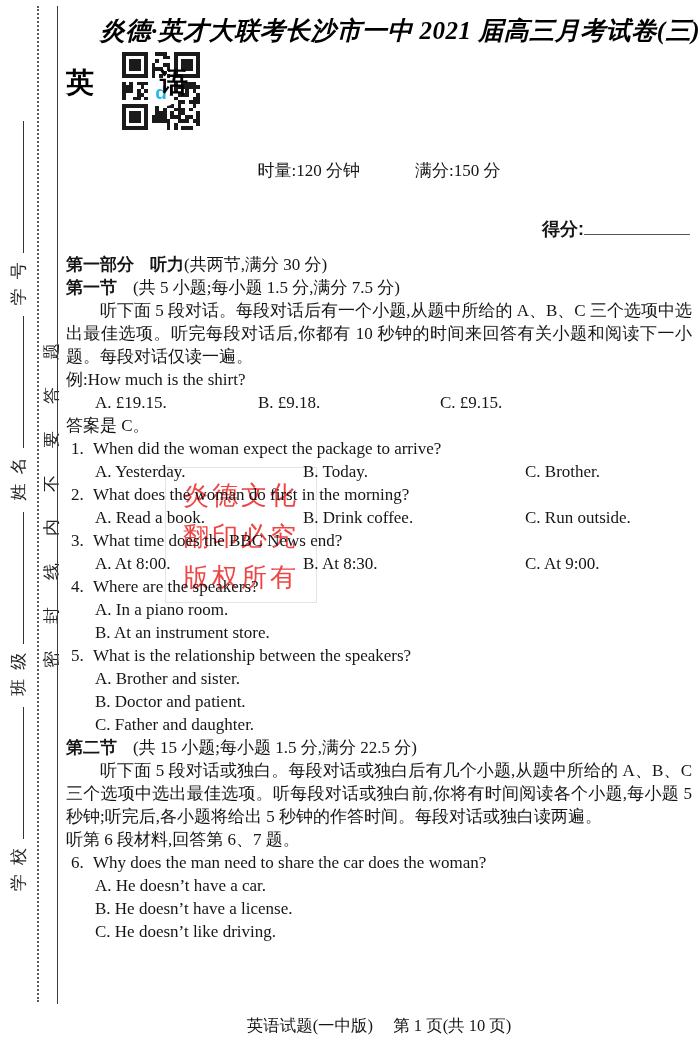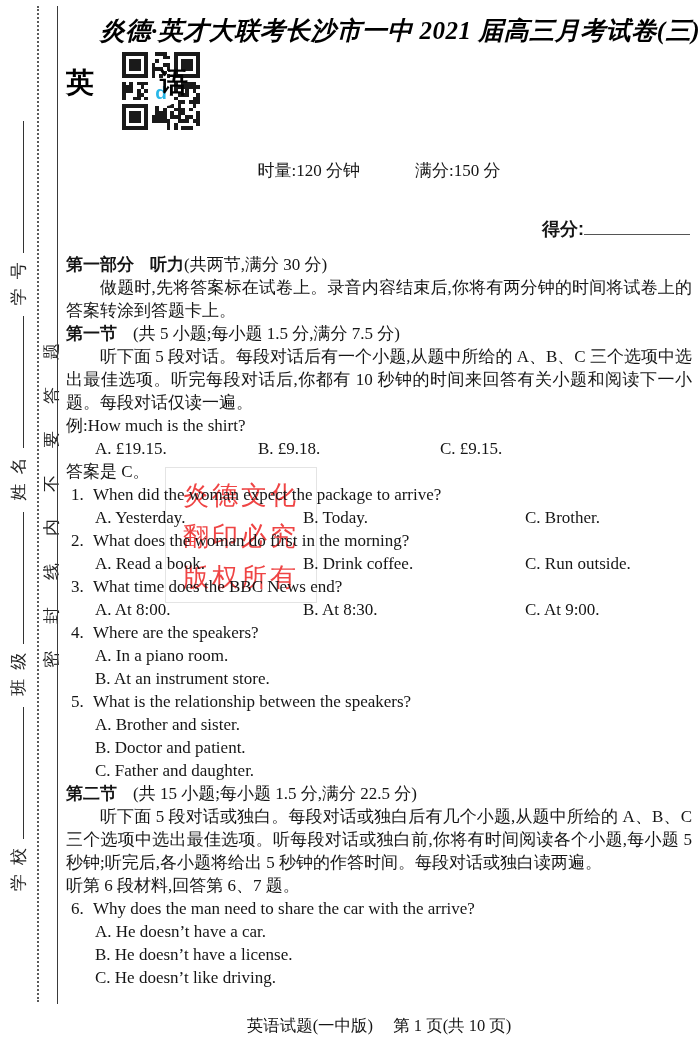--- a/index.html
+++ b/index.html
@@ -308,21 +308,20 @@
 
     <div class="score">
       <span>得分:</span><span class="score-line"></span>
     </div>
 
     <div class="body">
 
       <p>
         <span class="hh">第一部分</span><span class="hgap"></span><span class="hh">听力</span><span class="hm">(共两节,满分 30 分)</span>
       </p>
-      <p class="para">做题时,先将答案标在试卷上。录音内容结束后,你将有两分钟的时间将试卷上的答案转涂到答题卡上。</p>
 
       <p>
         <span class="hh">第一节</span><span class="hgap"></span><span class="hm">(共 5 小题;每小题 1.5 分,满分 7.5 分)</span>
       </p>
       <p class="para">听下面 5 段对话。每段对话后有一个小题,从题中所给的 A、B、C 三个选项中选出最佳选项。听完每段对话后,你都有 10 秒钟的时间来回答有关小题和阅读下一小题。每段对话仅读一遍。</p>
 
       <p>例:How much is the shirt?</p>
       <div class="opts ex">
         <span class="o1">A. £19.15.</span>
         <span class="o2">B. £9.18.</span>
@@ -370,21 +369,21 @@
       <p class="sopt">B. Doctor and patient.</p>
       <p class="sopt">C. Father and daughter.</p>
 
       <p>
         <span class="hh">第二节</span><span class="hgap"></span><span class="hm">(共 15 小题;每小题 1.5 分,满分 22.5 分)</span>
       </p>
       <p class="para">听下面 5 段对话或独白。每段对话或独白后有几个小题,从题中所给的 A、B、C 三个选项中选出最佳选项。听每段对话或独白前,你将有时间阅读各个小题,每小题 5 秒钟;听完后,各小题将给出 5 秒钟的作答时间。每段对话或独白读两遍。</p>
       <p>听第 6 段材料,回答第 6、7 题。</p>
 
       <p class="q">
-        <span class="qnum">6.</span><span>Why does the man need to share the car with the arrive?</span>
+        <span class="qnum">6.</span><span>Why does the man need to share the car does the woman?</span>
       </p>
       <p class="sopt">A. He doesn’t have a car.</p>
       <p class="sopt">B. He doesn’t have a license.</p>
       <p class="sopt">C. He doesn’t like driving.</p>
 
     </div>
 
     <div class="footer">
       <span>英语试题(一中版)</span><span class="f2">第 1 页(共 10 页)</span>
     </div>

